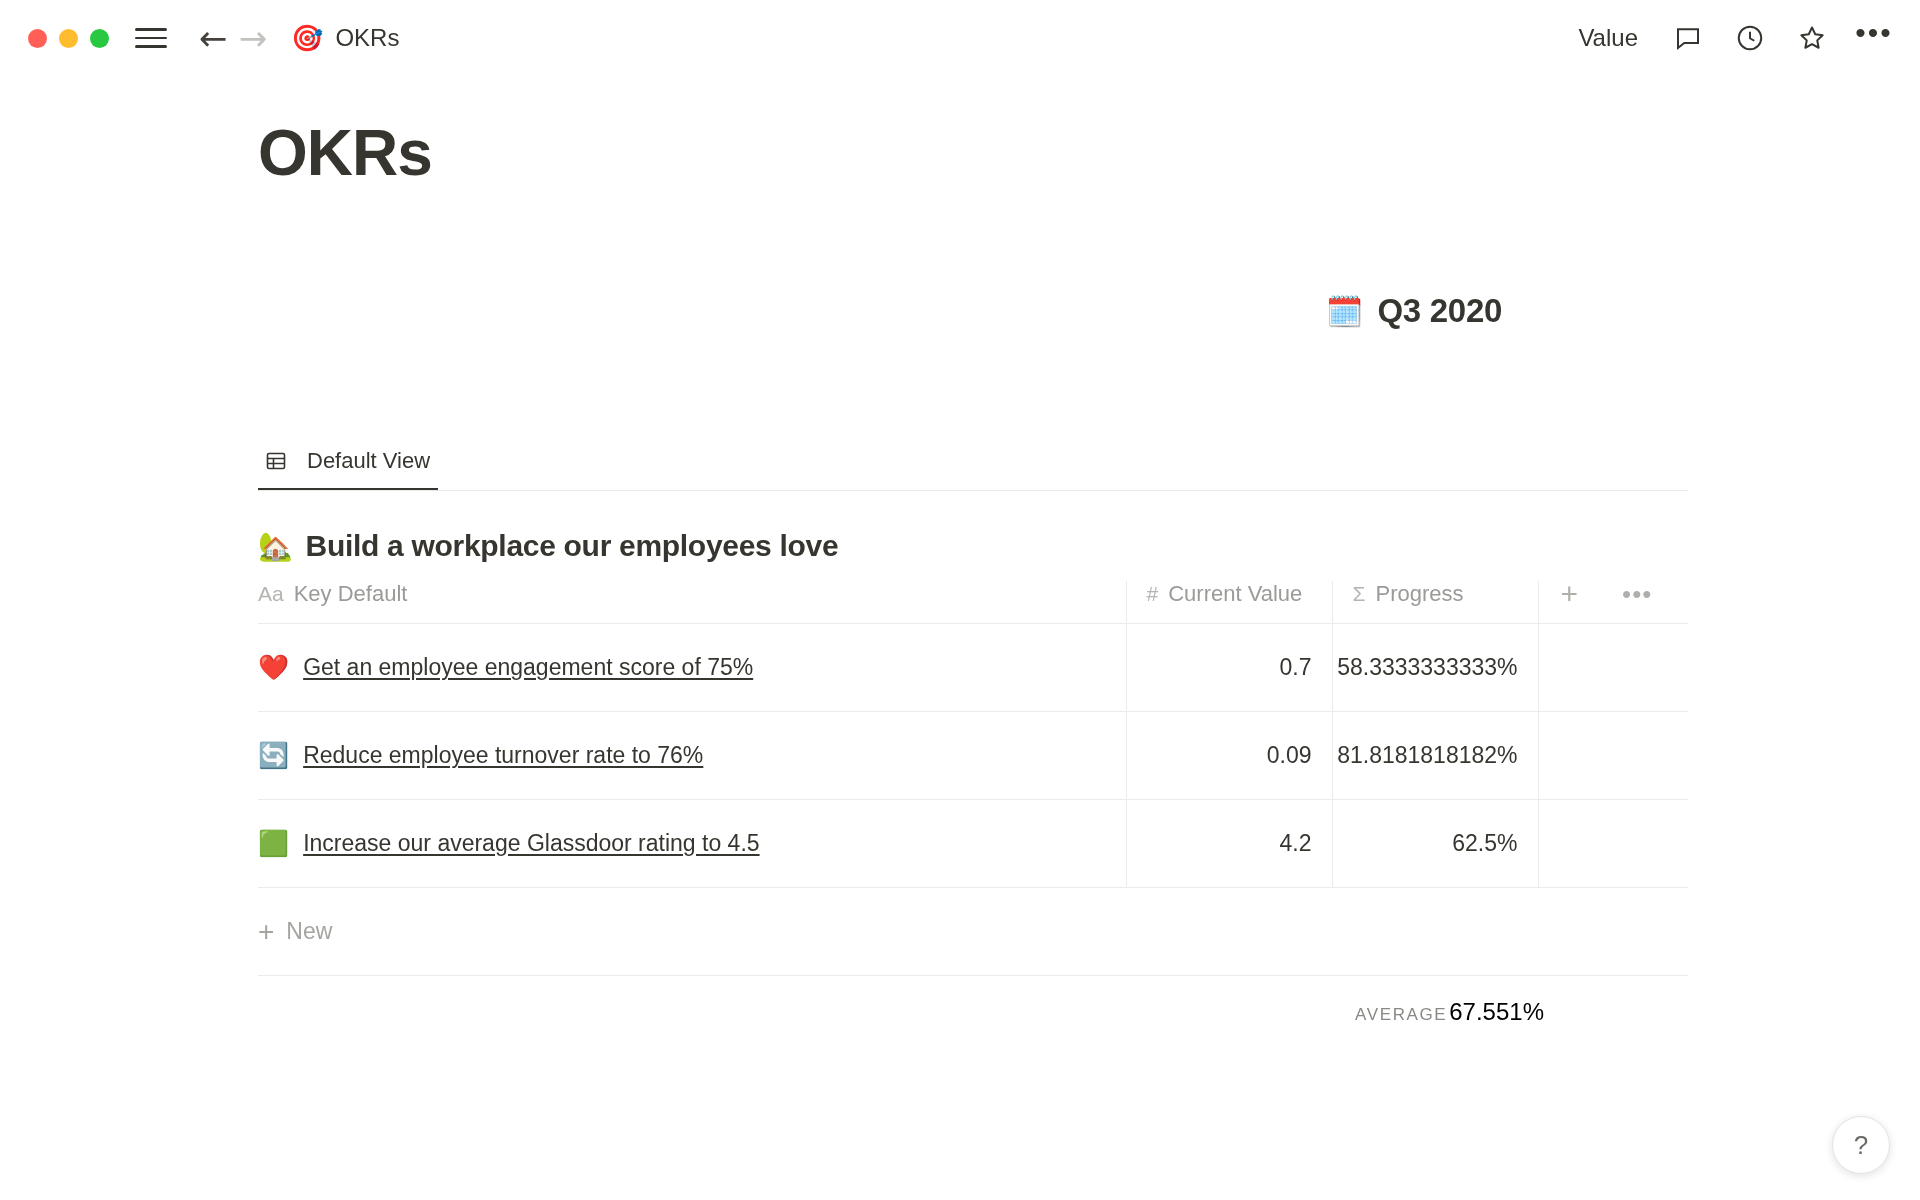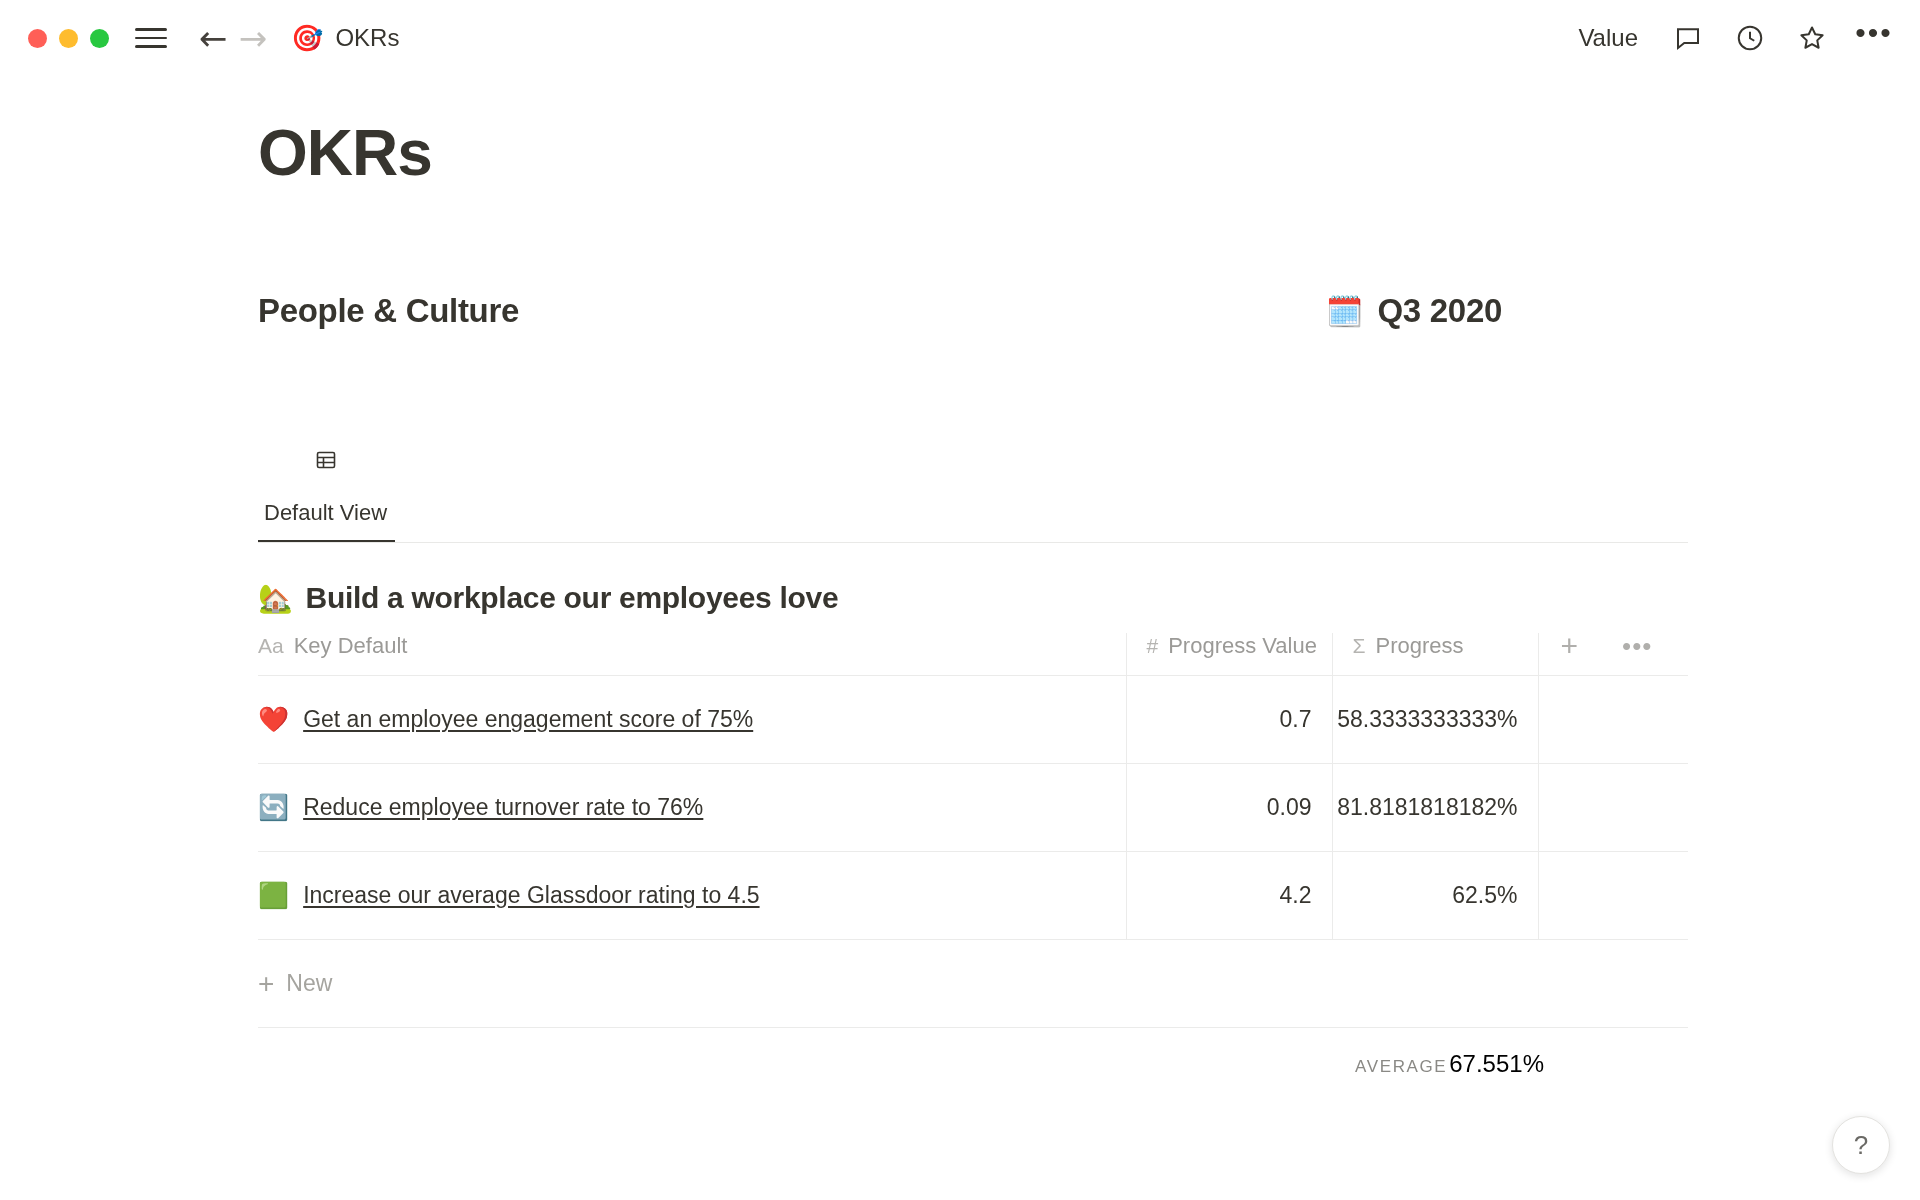--- a/index.html
+++ b/index.html
@@ -126,26 +126,25 @@
   .viewtabs {
     margin-top: 118px;
     width: 1430px;
     border-bottom: 1.5px solid #e9e9e7;
     display: flex;
     align-items: flex-end;
   }
   .viewtab {
     display: flex;
     align-items: center;
-    gap: 28px;
+    gap: 19px;
     padding: 0 8px 14px 6px;
     border-bottom: 2.5px solid #37352f;
     cursor: pointer;
     font-size: 22px;
-    flex-direction: column;
   }
   .viewtab .tab-icon { display: flex; }
 
   
   .group-heading {
     display: flex;
     align-items: center;
     gap: 13px;
     margin-top: 38px;
     font-size: 30px;
@@ -302,21 +301,20 @@
 
     <div class="icon-btn dots-btn">•••</div>
   </div>
 </div>
 
 <div class="page">
 
   <div class="page-title">OKRs</div>
 
   <div class="section-row">
-    <div class="section-heading">People &amp; Culture</div>
     <div class="quarter">
       <span class="q-emoji">🗓️</span>
       <span>Q3 2020</span>
     </div>
   </div>
 
   <div class="viewtabs">
     <div class="viewtab">
       <span class="tab-icon">
         <svg width="24" height="24" viewBox="0 0 24 24" fill="none" stroke="#37352f" stroke-width="1.6">
@@ -345,21 +343,21 @@
       <tr>
         <th class="col-key">
           <div class="th-inner">
             <span class="th-ico">Aa</span>
             <span>Key Default</span>
           </div>
         </th>
         <th class="col-val">
           <div class="th-inner">
             <span class="th-ico">#</span>
-            <span>Progress Value</span>
+            <span>Current Value</span>
           </div>
         </th>
         <th class="col-prog">
           <div class="th-inner">
             <span class="th-ico">Σ</span>
             <span>Progress</span>
           </div>
         </th>
         <th class="col-plus">
           <div class="th-inner">

